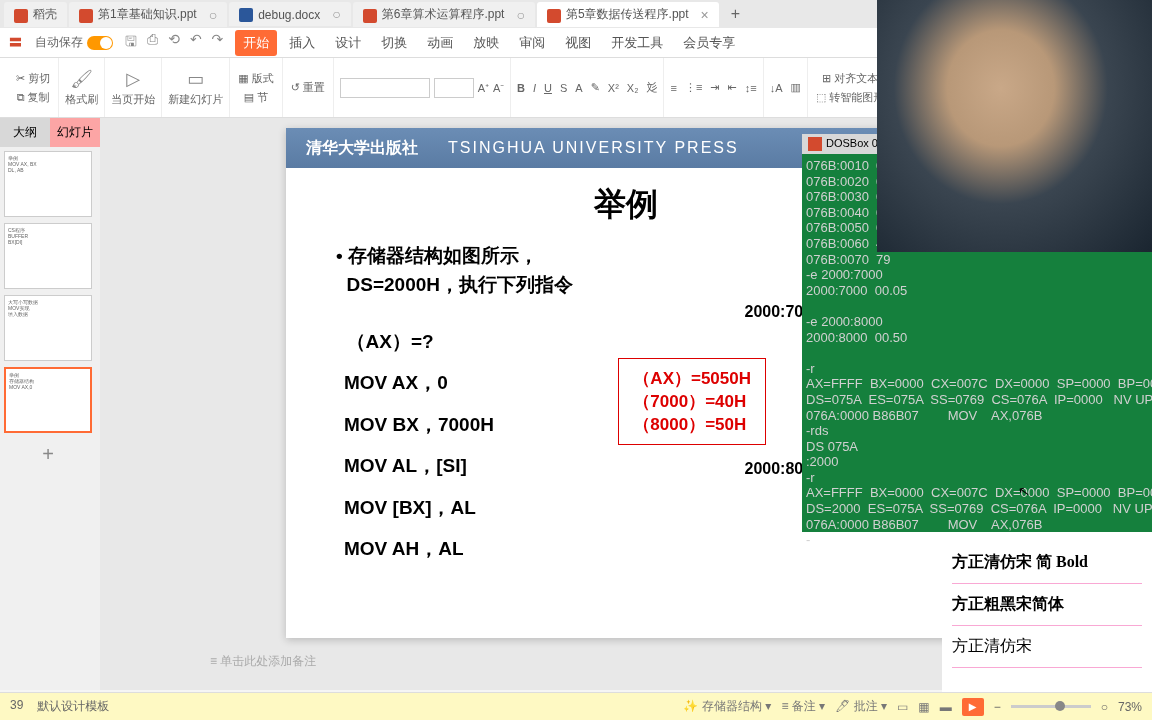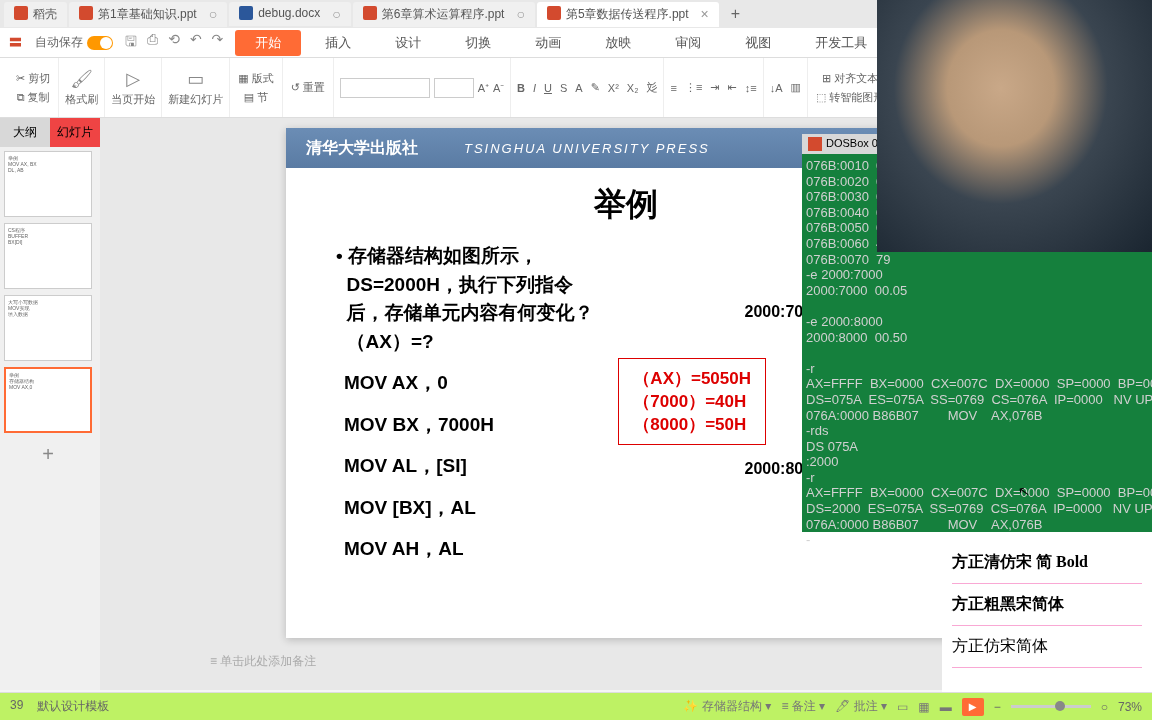--- a/index.html
+++ b/index.html
@@ -1,58 +1,58 @@
 <!DOCTYPE html>
 <html><head>
 <meta charset="utf-8">
 <style>
 *{margin:0;padding:0;box-sizing:border-box;font-family:"Microsoft YaHei",Arial,sans-serif}
 body{width:1152px;height:720px;overflow:hidden;background:#f5f5f5;position:relative}
 .tab-bar{height:28px;background:#e8e8e8;display:flex;align-items:center;padding:0 4px;font-size:12px}
-.tab{display:flex;align-items:flex-start;padding:4px 10px;margin-right:2px;background:#f0f0f0;border-radius:3px 3px 0 0;color:#555;cursor:pointer}
+.tab{display:flex;align-items:flex-end;padding:4px 10px;margin-right:2px;background:#f0f0f0;border-radius:3px 3px 0 0;color:#555;cursor:pointer}
 .tab.active{background:#fff}
 .tab-icon{width:14px;height:14px;margin-right:5px;display:inline-block}
 .tab-icon.red{background:#d34a2e;border-radius:2px}
 .tab-icon.blue{background:#2b579a;border-radius:2px}
 .tab-close{margin-left:12px;color:#999;font-size:14px}
 .tab-plus{padding:4px 10px;color:#666;font-size:16px}
 .tab-right{margin-left:auto;display:flex;align-items:center;gap:8px;padding-right:8px}
 .badge{border:1px solid #bbb;padding:0 5px;font-size:11px;border-radius:2px}
 .avatar{width:20px;height:20px;border-radius:50%;background:#888}
 .menu-bar{height:30px;background:#fff;display:flex;align-items:center;padding:0 8px;font-size:13px;border-bottom:1px solid #ddd}
 .logo{color:#d34a2e;font-weight:bold;margin-right:12px;font-size:15px}
 .autosave{display:flex;align-items:center;gap:4px;color:#666;font-size:12px}
 .toggle{width:26px;height:14px;background:#ff9800;border-radius:7px;position:relative}
 .toggle::after{content:'';position:absolute;right:1px;top:1px;width:12px;height:12px;background:#fff;border-radius:50%}
 .menu-icons{display:flex;gap:10px;margin:0 12px;color:#888;font-size:14px}
 .menu-items{display:flex;gap:4px}
-.menu-item{padding:4px 20px;color:#555;cursor:pointer}
+.menu-item{padding:4px 8px;color:#555;cursor:pointer}
 .menu-item.active{background:#ff6b35;color:#fff;border-radius:3px}
 .menu-search{margin-left:auto;color:#999;font-size:12px}
 .ribbon{height:60px;background:#fff;display:flex;align-items:center;padding:0 8px;border-bottom:1px solid #ddd;font-size:11px;color:#666}
 .ribbon-group{display:flex;flex-direction:column;align-items:center;padding:0 6px;border-right:1px solid #eee;height:100%;justify-content:center}
 .ribbon-group.h{flex-direction:row;gap:4px}
 .ribbon-btn{display:flex;flex-direction:column;align-items:center;gap:2px;cursor:pointer}
 .ribbon-icn{font-size:18px;color:#888}
 .ribbon-small{display:flex;align-items:center;gap:3px;font-size:11px;padding:2px}
 .font-select{border:1px solid #ccc;padding:2px 20px 2px 6px;font-size:12px;min-width:90px}
 .main{display:flex;height:calc(100% - 148px)}
 .side-tabs{width:100px;background:#f0f0f0}
 .side-tab-hdr{display:flex;font-size:12px}
 .side-tab-btn{flex:1;padding:6px;text-align:center;background:#e0e0e0;cursor:pointer}
-.side-tab-btn.active{background:#ef4444}
+.side-tab-btn.active{background:#fca5a5}
 .thumbs{padding:4px;overflow-y:auto;height:calc(100% - 28px)}
 .thumb{width:88px;height:66px;background:#fff;border:1px solid #ccc;margin-bottom:6px;font-size:5px;padding:3px;overflow:hidden;color:#666;cursor:pointer}
 .thumb.active{border:2px solid #ff6b35}
 .thumb-add{width:88px;height:30px;display:flex;align-items:center;justify-content:center;font-size:20px;color:#888;cursor:pointer}
 .canvas{flex:1;background:#e8e8e8;padding:10px;position:relative;overflow:hidden}
 .slide{width:680px;height:510px;background:#fff;margin:0 auto;box-shadow:0 2px 8px rgba(0,0,0,0.2);position:relative}
 .slide-hdr{height:40px;background:linear-gradient(180deg,#6b8db5,#5a7ba3);display:flex;align-items:center;padding:0 20px;color:#fff}
-.slide-hdr-cn{font-size:16px;font-weight:bold;margin-right:46px}
-.slide-hdr-en{font-size:13px;letter-spacing:2px;font-style:italic}
+.slide-hdr-cn{font-size:16px;font-weight:bold;margin-right:30px}
+.slide-hdr-en{font-size:16px;letter-spacing:2px;}
 .slide-title{text-align:center;font-size:32px;font-weight:bold;padding:15px;font-family:"KaiTi",serif}
 .slide-body{padding:0 50px;font-size:19px;font-family:"SimSun",serif;line-height:1.5}
 .slide-body .q{font-weight:bold;margin-bottom:10px}
 .slide-body .code{margin-left:8px;font-weight:bold}
 .slide-body .code div{margin:13px 0}
 .red-box{position:absolute;right:200px;top:230px;border:1.5px solid #d00;padding:8px 14px;font-size:17px;color:#d00;font-weight:bold;font-family:"SimSun",serif}
 .mem-table{position:absolute;right:60px;top:100px;font-size:16px}
 .mem-table td{border:1px solid #000;padding:10px 18px;text-align:center;font-weight:bold}
 .mem-addr{position:absolute;font-size:16px;font-weight:bold}
 .notes{position:absolute;bottom:20px;left:110px;color:#aaa;font-size:12px}
@@ -61,21 +61,21 @@
 .dosbox-title{background:#d8d8d8;color:#000;padding:3px 6px;font-size:11px;display:flex;align-items:center;gap:4px}
 .dosbox-title .icn{width:14px;height:14px;background:#d34a2e}
 .dosbox-body{padding:4px;white-space:pre}
 .webcam{position:absolute;right:0;top:0;width:275px;height:252px;background:#2a3540;z-index:11}
 .webcam-inner{width:100%;height:100%;background:radial-gradient(ellipse at 45% 35%,#c9a888 0%,#b89878 25%,#3a4550 50%,#1a2530 100%)}
 .font-panel{position:absolute;right:0;top:532px;width:210px;height:160px;background:#fff;z-index:9;padding:10px;font-size:16px}
 .font-panel div{padding:10px 0;border-bottom:1px solid #f9a8d4}
 .f1{font-family:"FangSong",serif;font-weight:bold}
 .f2{font-family:"SimHei",sans-serif;font-weight:bold}
 .f3{font-family:"FangSong",serif}
-.status{position:absolute;bottom:0;left:0;right:0;height:28px;background:#bef264;border-top:1px solid #ddd;display:flex;align-items:center;padding:0 10px;font-size:12px;color:#666}
+.status{position:absolute;bottom:0;left:0;right:0;height:28px;background:#fef9c3;border-top:1px solid #ddd;display:flex;align-items:center;padding:0 10px;font-size:12px;color:#666}
 .status-left{display:flex;gap:14px}
 .status-right{margin-left:auto;display:flex;align-items:center;gap:10px}
 .status-btn{cursor:pointer;color:#777}
 .play-btn{width:22px;height:18px;background:#ff6b35;color:#fff;display:flex;align-items:center;justify-content:center;border-radius:2px;font-size:10px}
 .zoom-slider{width:80px;height:3px;background:#ccc;position:relative}
 .zoom-slider::after{content:'';position:absolute;left:55%;top:-4px;width:10px;height:10px;background:#888;border-radius:50%}
 .cursor{position:absolute;right:122px;top:483px;font-size:14px;z-index:20;transform:rotate(-10deg)}
 </style>
 </head>
 <body>
@@ -237,21 +237,21 @@
   </div>
 
   <div class="canvas">
     <div class="slide">
       <div class="slide-hdr">
         <span class="slide-hdr-cn">清华大学出版社</span>
         <span class="slide-hdr-en">TSINGHUA UNIVERSITY PRESS</span>
       </div>
       <div class="slide-title">举例</div>
       <div class="slide-body">
-        <div class="q">• <span>存储器结构如图所示，</span><br>&nbsp;&nbsp;<span>DS=2000H，执行下列指令</span><br>&nbsp;&nbsp;<span>后，存储单元内容有何变化？</span><br>&nbsp;&nbsp;<span>（AX）=?</span></div>
+        <div class="q">• <span>存储器结构如图所示，</span><br>&nbsp;&nbsp;<span>DS=2000H，执行下列指令</span><br>&nbsp;&nbsp;<br>&nbsp;&nbsp;<span>（AX）=?</span></div>
         <div class="code">
           <div>MOV AX，0</div>
             <div>MOV BX，7000H</div>
             <div>MOV AL，[SI]</div>
             <div>MOV [BX]，AL</div>
           <div>MOV AH，AL</div>
         </div>
       </div>
       <div class="red-box">
         <div>（AX）=5050H</div>
@@ -317,21 +317,21 @@
 -</div>
 </div>
 
 <div class="webcam">
     <div class="webcam-inner"></div>
   </div>
 
 <div class="font-panel">
   <div class="f1">方正清仿宋 简 Bold</div>
   <div class="f2">方正粗黑宋简体</div>
-  <div class="f3">方正仿宋简体</div>
+  <div class="f3">方正清仿宋</div>
 </div>
 
 <div class="cursor">↖</div>
 
 <div class="status">
   <div class="status-left">
     <span>39</span>
     <span>默认设计模板</span>
   </div>
   <div class="status-right">

